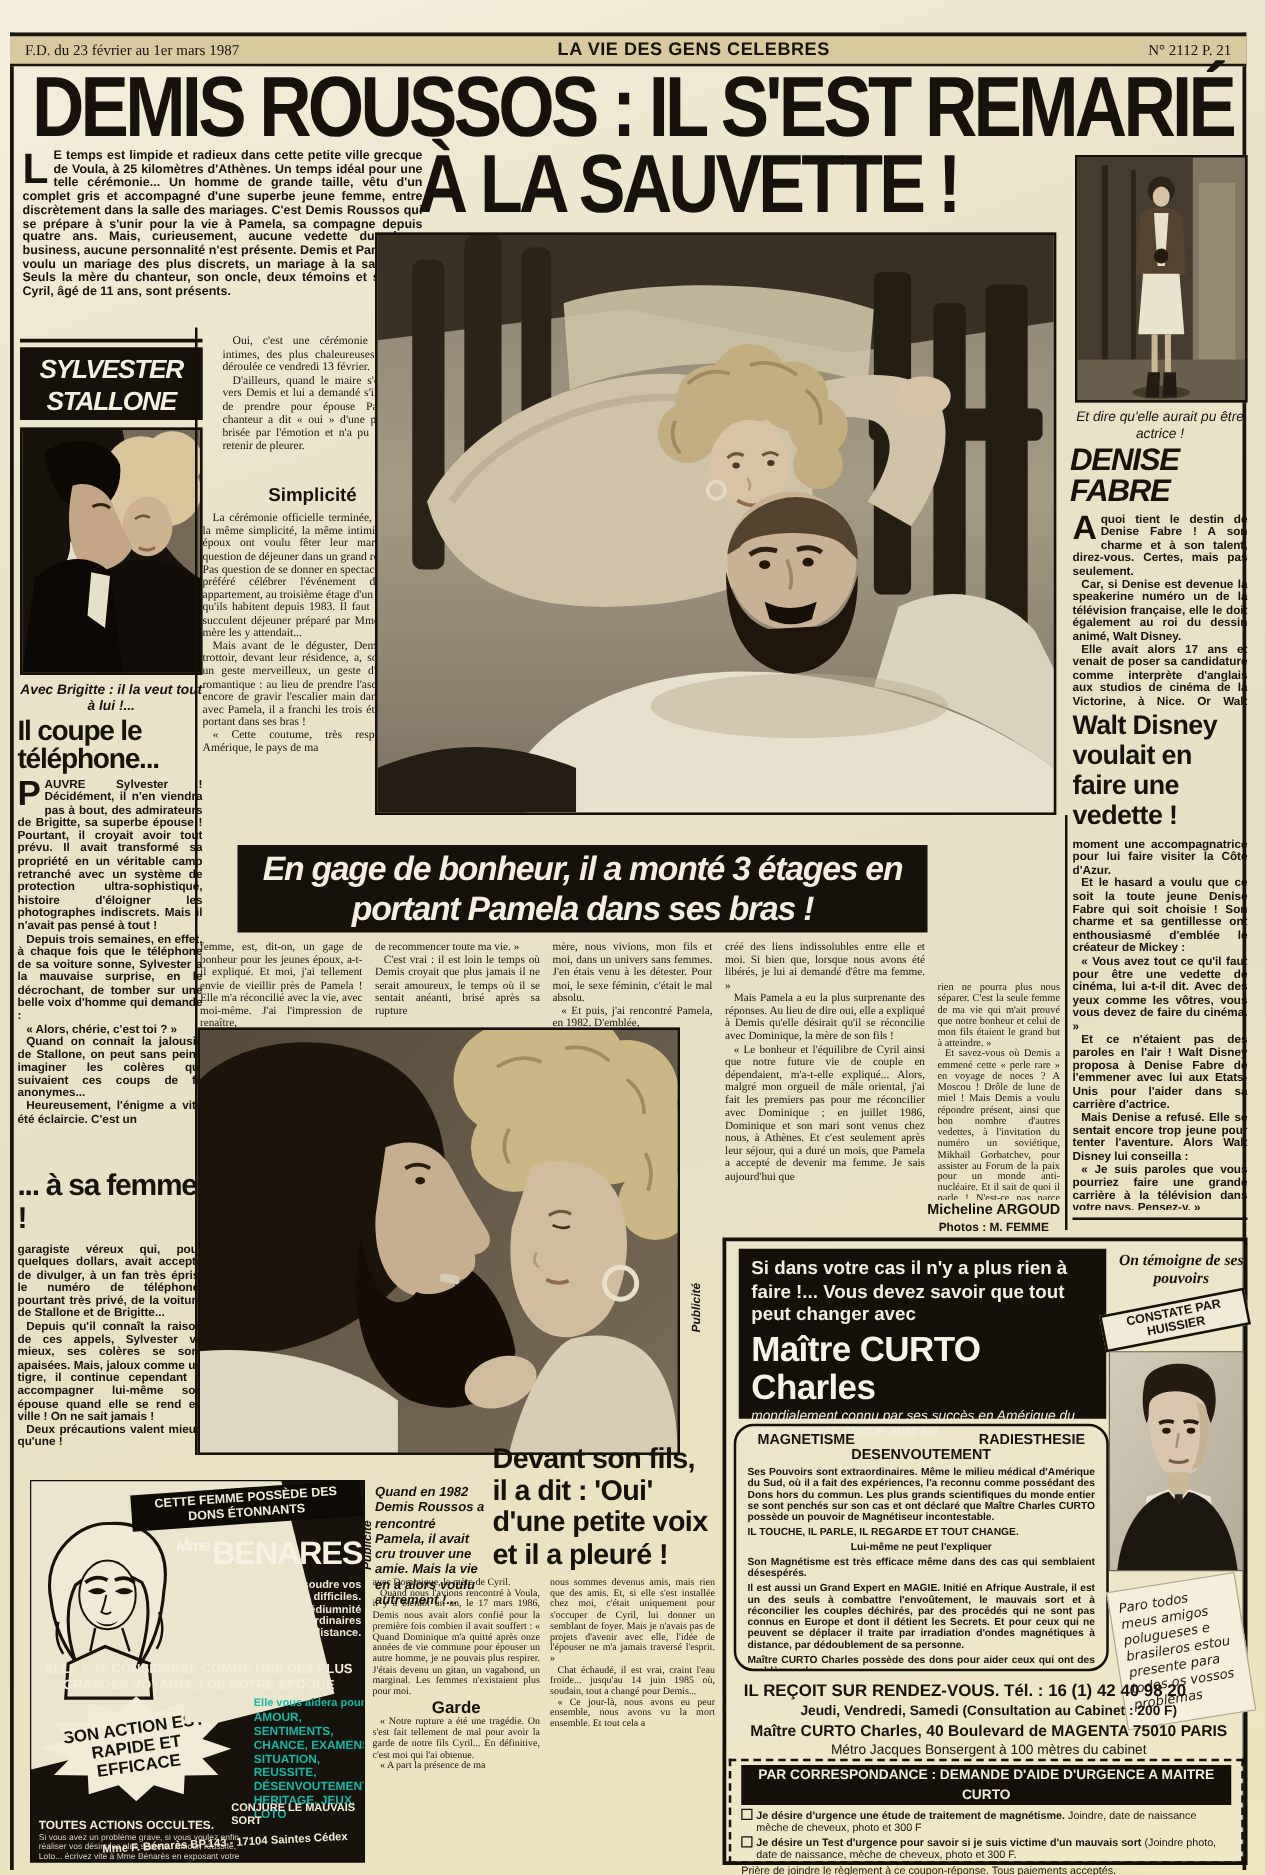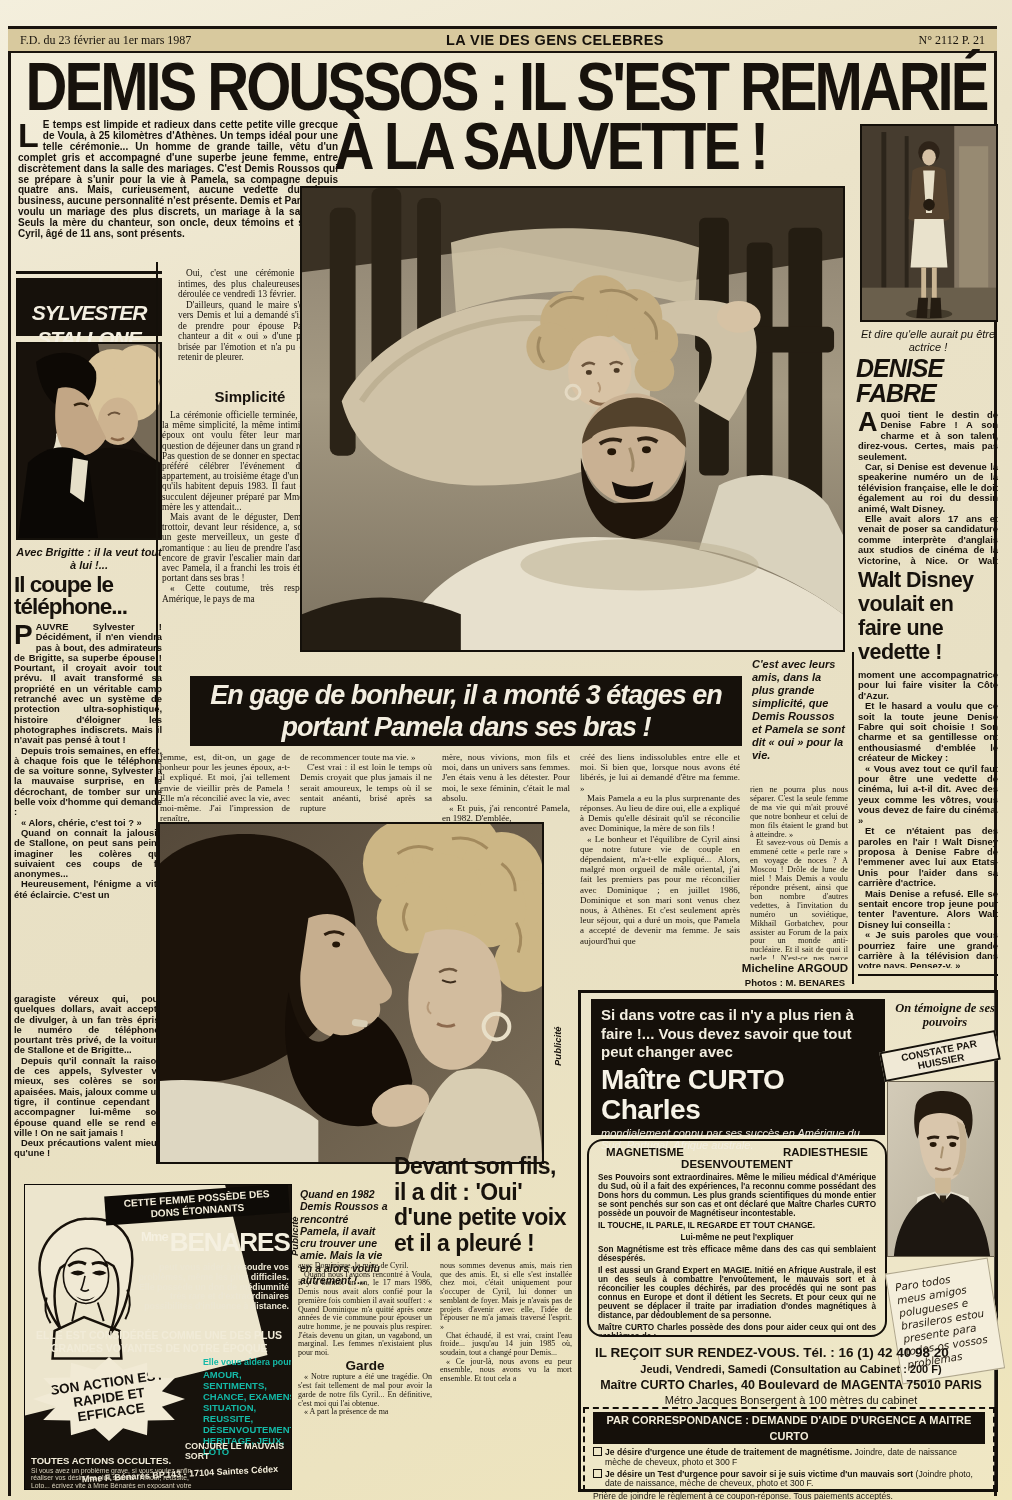--- a/index.html
+++ b/index.html
@@ -25,21 +25,21 @@
   #ouicol p,#simpl p{margin:0 0 0 0;text-indent:8px;}
   #simpl-h{left:162px;top:388px;width:176px;text-align:center;font-weight:bold;font-size:15px;}
   #simpl{left:162px;top:410px;width:176px;height:264px;font-size:9.3px;line-height:10.2px;}
   
   .photo{border:2px solid #14100a;background:#6a6051;}
   .photo svg{display:block;width:100%;height:100%;}
   #photo1{left:300px;top:186px;width:545px;height:466px;}
   #photo2{left:158px;top:822px;width:386px;height:342px;}
   
   #stal-rule{left:16px;top:271px;width:146px;height:3px;background:#14100a;}
-  #stal-box{left:16px;top:278px;width:146px;height:58px;background:#16110b;color:#f4efe1;text-align:center;font-style:italic;font-weight:900;font-size:21px;line-height:26px;letter-spacing:-1px;padding-top:20px;border:2px solid #16110b;}
+  #stal-box{left:16px;top:278px;width:146px;height:58px;background:#16110b;color:#f4efe1;text-align:center;font-style:italic;font-weight:900;font-size:21px;line-height:26px;letter-spacing:-1px;padding-top:3px;border:2px solid #16110b;}
   #stal-photo{left:16px;top:342px;width:146px;height:198px;}
   #stal-cap{left:14px;top:546px;width:150px;font-weight:bold;font-style:italic;font-size:11px;line-height:12.5px;text-align:center;}
   #rail-h1{left:14px;top:574px;width:150px;font-weight:900;font-size:22.5px;line-height:22px;letter-spacing:-1px;}
   .railp{font-weight:bold;font-size:9.4px;line-height:10.3px;}
   .railp p{margin:0;text-indent:7px;}
   .railp p.noind{text-indent:0;}
   #rail-p{left:14px;top:622px;width:148px;height:310px;}
   #rail-h2{left:14px;top:936px;width:150px;font-weight:900;font-size:24px;line-height:26px;letter-spacing:-1px;}
   #rail-p2{left:14px;top:994px;width:148px;height:182px;}
   .dc2{float:left;font-weight:900;font-size:28px;line-height:24px;padding:1px 3px 0 0;}
@@ -258,20 +258,21 @@
   </div>
   <div class="abs" id="stal-cap">Avec Brigitte : il la veut tout à lui !...</div>
   <div class="abs" id="rail-h1">Il coupe le téléphone...</div>
   <div class="abs jus railp hid" id="rail-p">
     <p class="noind"><span class="dc2">P</span><span>AUVRE Sylvester ! Décidément, il n'en viendra pas à bout, des admirateurs de Brigitte, sa superbe épouse ! Pourtant, il croyait avoir tout prévu. Il avait transformé sa propriété en un véritable camp retranché avec un système de protection ultra-sophistiqué, histoire d'éloigner les photographes indiscrets. Mais il n'avait pas pensé à tout !</span></p>
     <p>Depuis trois semaines, en effet, à chaque fois que le téléphone de sa voiture sonne, Sylvester a la mauvaise surprise, en le décrochant, de tomber sur une belle voix d'homme qui demande :</p>
     <p>« Alors, chérie, c'est toi ? »</p>
     <p>Quand on connait la jalousie de Stallone, on peut sans peine imaginer les colères qui suivaient ces coups de fil anonymes...</p>
     <p>Heureusement, l'énigme a vite été éclaircie. C'est un</p>
   </div>
+  <div class="abs" id="rail-h2">... à sa femme !</div>
   <div class="abs jus railp hid" id="rail-p2">
     <p class="noind">garagiste véreux qui, pour quelques dollars, avait accepté de divulger, à un fan très épris, le numéro de téléphone, pourtant très privé, de la voiture de Stallone et de Brigitte...</p>
     <p>Depuis qu'il connaît la raison de ces appels, Sylvester va mieux, ses colères se sont apaisées. Mais, jaloux comme un tigre, il continue cependant à accompagner lui-même son épouse quand elle se rend en ville ! On ne sait jamais !</p>
     <p>Deux précautions valent mieux qu'une !</p>
   </div>
 
   <div class="abs vrule" id="vl-left"></div>
   <div class="abs vrule" id="vl-right"></div>
 
   <div class="abs" id="banner">En gage de bonheur, il a monté 3 étages en portant Pamela dans ses bras !</div>
@@ -286,27 +287,26 @@
   <div class="abs mcol" id="c3">
     <p class="noind">mère, nous vivions, mon fils et moi, dans un univers sans femmes. J'en étais venu à les détester. Pour moi, le sexe féminin, c'était le mal absolu.</p>
     <p>« Et puis, j'ai rencontré Pamela, en 1982. D'emblée,</p>
   </div>
   <div class="abs mcol" id="c4">
     <p class="noind">créé des liens indissolubles entre elle et moi. Si bien que, lorsque nous avons été libérés, je lui ai demandé d'être ma femme. »</p>
     <p>Mais Pamela a eu la plus surprenante des réponses. Au lieu de dire oui, elle a expliqué à Demis qu'elle désirait qu'il se réconcilie avec Dominique, la mère de son fils !</p>
     <p>« Le bonheur et l'équilibre de Cyril ainsi que notre future vie de couple en dépendaient, m'a-t-elle expliqué... Alors, malgré mon orgueil de mâle oriental, j'ai fait les premiers pas pour me réconcilier avec Dominique ; en juillet 1986, Dominique et son mari sont venus chez nous, à Athènes. Et c'est seulement après leur séjour, qui a duré un mois, que Pamela a accepté de devenir ma femme. Je sais aujourd'hui que</p>
   </div>
 
-  <div class="abs" id="cap5">C'est avec leurs amis, dans la plus grande simplicité, que Demis Roussos et Pamela se sont dit « oui » pour la vie.</div>
   <div class="abs ser hid jus" id="col5">
     <p style="margin:0;">rien ne pourra plus nous séparer. C'est la seule femme de ma vie qui m'ait prouvé que notre bonheur et celui de mon fils étaient le grand but à atteindre. »</p>
     <p style="margin: 0;text-indent:6px;">Et savez-vous où Demis a emmené cette « perle rare » en voyage de noces ? A Moscou ! Drôle de lune de miel ! Mais Demis a voulu répondre présent, ainsi que bon nombre d'autres vedettes, à l'invitation du numéro un soviétique, Mikhaïl Gorbatchev, pour assister au Forum de la paix pour un monde anti-nucléaire. Et il sait de quoi il parle ! N'est-ce pas parce qu'on a usé de violence à son égard dans un Boeing qu'il a réussi à faire la paix dans sa vie privée ? Grâce à Pamela, sa nouvelle épouse.</p>
   </div>
   <div class="abs" id="byl1">Micheline ARGOUD</div>
-  <div class="abs" id="byl2">Photos : M. BENARES</div>
+  <div class="abs" id="byl2">Photos : M. FEMME</div>
 
   <div class="abs photo" id="photo2">
     <svg viewBox="0 0 386 342" preserveAspectRatio="none">
       <defs>
           <linearGradient id="g2" x1="0" y1="0" x2="1" y2="1">
         <stop offset="0" stop-color="#55493a"></stop>
             <stop offset="1" stop-color="#7a6d58"></stop>
       </linearGradient>
         </defs>
       <rect width="386" height="342" fill="url(#g2)"></rect>

